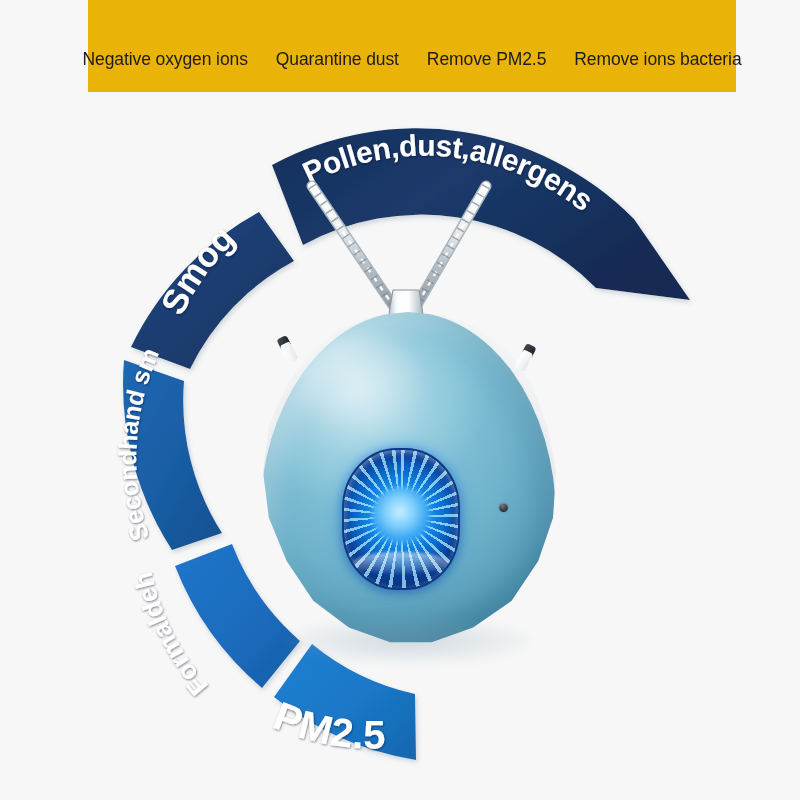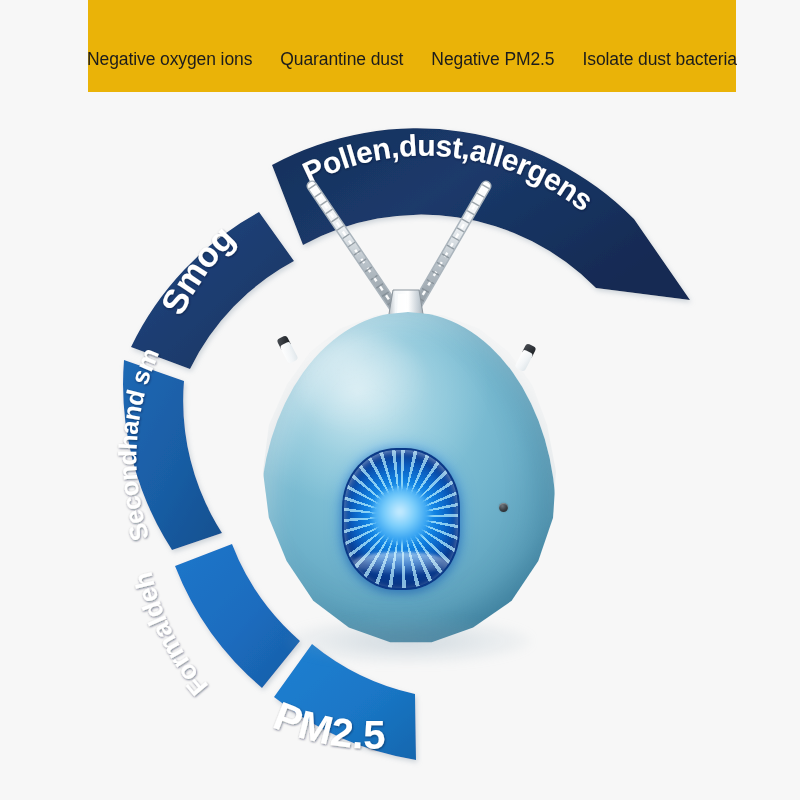--- a/index.html
+++ b/index.html
@@ -260,22 +260,22 @@
 </style>
 </head>
 <body>
 
 <div id="page">
 
   <div id="feature-banner">
     <div id="feature-list">
       <span class="feature-item">Negative oxygen ions</span>
       <span class="feature-item">Quarantine dust</span>
-      <span class="feature-item">Negative PM2.5</span>
-      <span class="feature-item">Isolate dust bacteria</span>
+      <span class="feature-item">Remove PM2.5</span>
+      <span class="feature-item">Remove ions bacteria</span>
     </div>
   </div>
 
   <div id="arc-stage">
     <svg id="arc-svg" viewBox="0 0 800 800" xmlns="http://www.w3.org/2000/svg">
       <defs>
         <filter id="seg-shadow" x="-20%" y="-20%" width="150%" height="150%">
           <feDropShadow dx="1.5" dy="2.5" stdDeviation="2.5" flood-color="#9aa7b5" flood-opacity="0.45"></feDropShadow>
         </filter>
         <filter id="txt-shadow" x="-30%" y="-30%" width="170%" height="170%">

